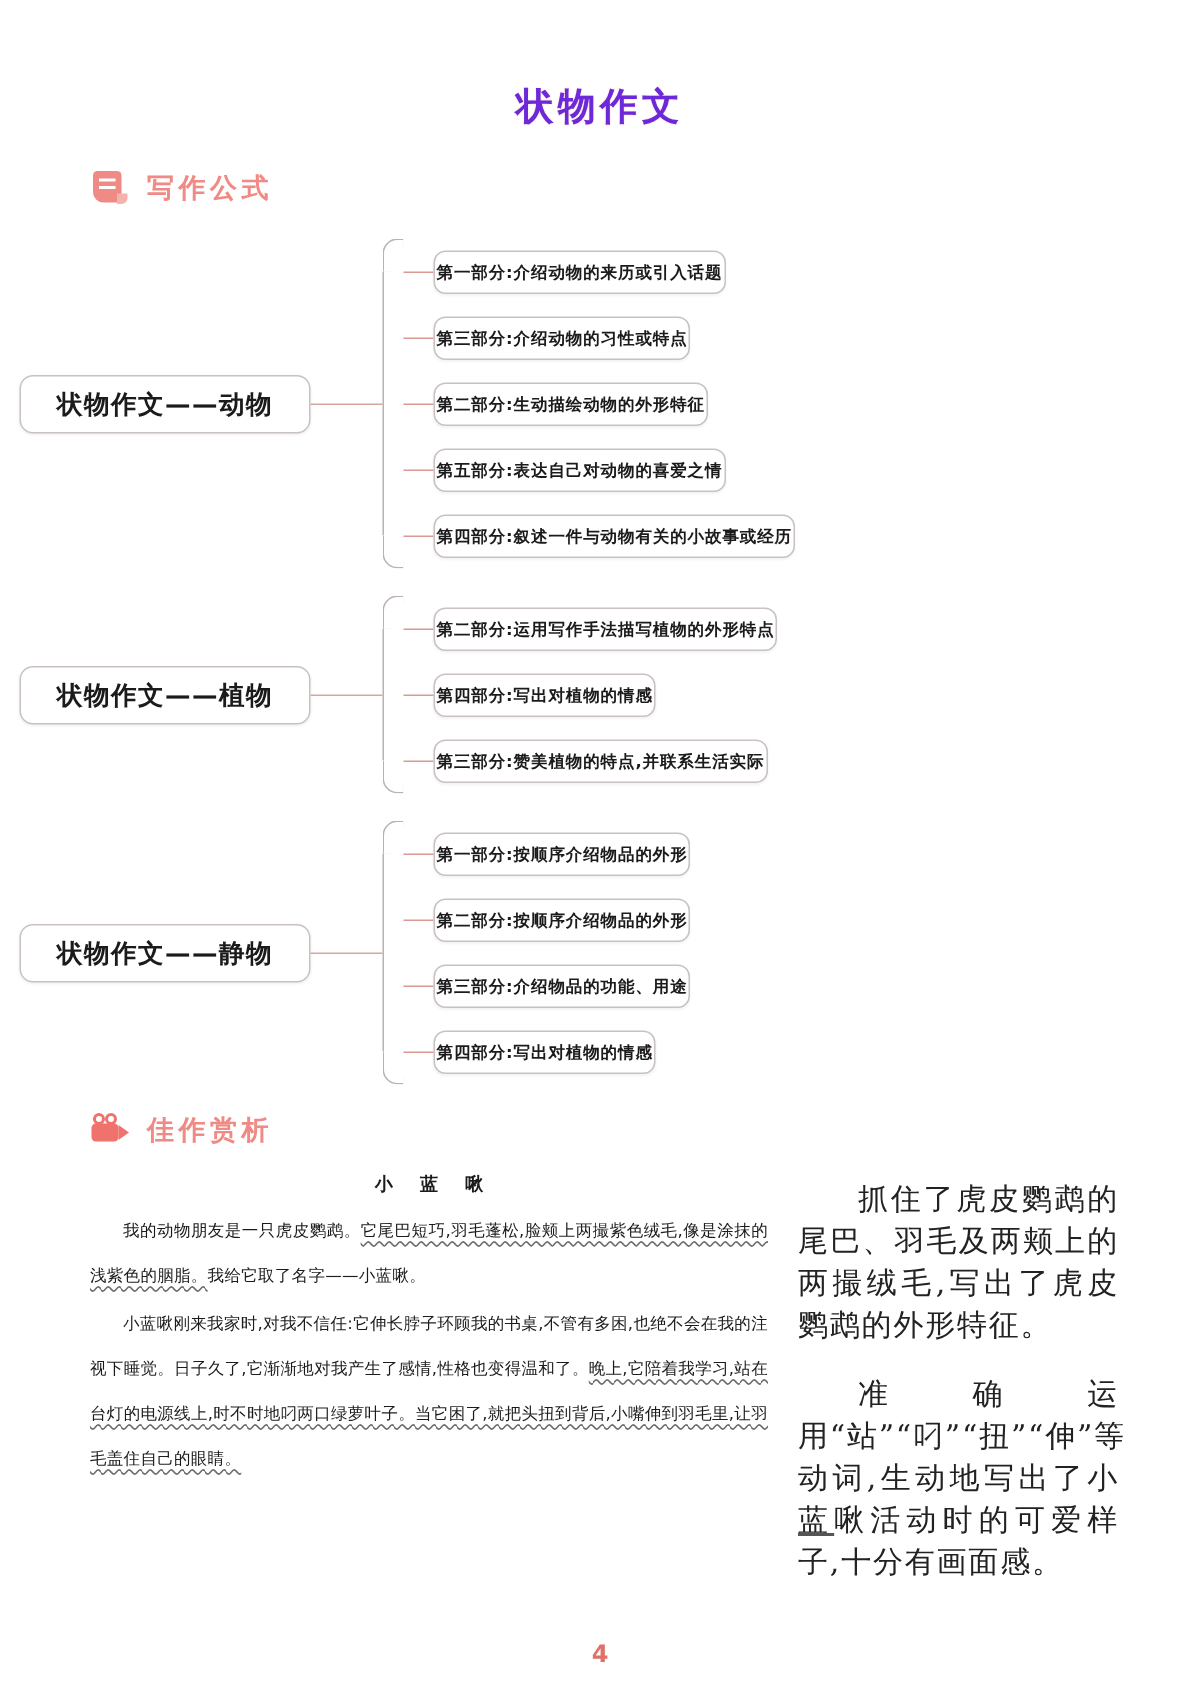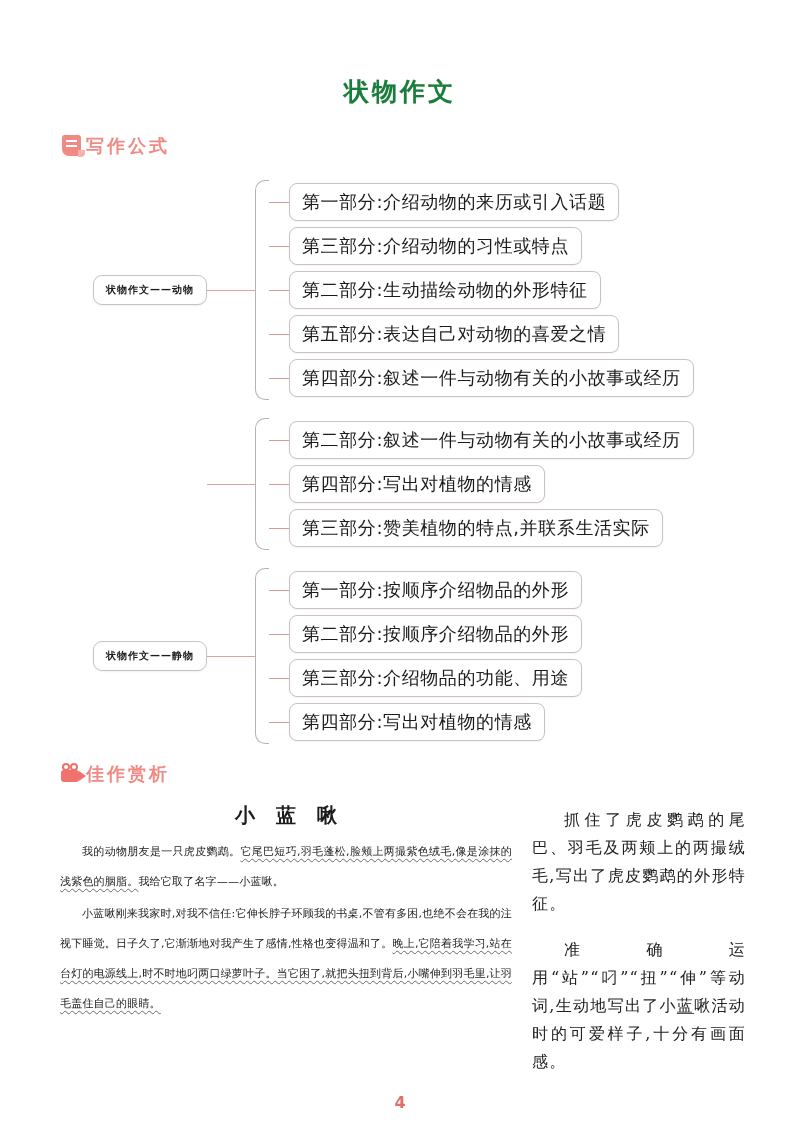--- a/index.html
+++ b/index.html
@@ -12,30 +12,31 @@
     color: #1b1b1b;
     position: relative;
     overflow: hidden;
   }
 
   
   .page-title {
     text-align: center;
     font-size: 25px;
     font-weight: bold;
-    color: #15803d;
+    color: #6d28d9;
     letter-spacing: 3px;
-    padding-top: 75px;
+    padding-top: 54px;
     text-shadow: 0 0 1px rgba(217,83,79,0.35);
   }
 
   
   .section-head {
     display: flex;
     align-items: flex-start;
+    gap: 12px;
     margin-left: 60px;
   }
   .section-head .sh-label {
     font-size: 18px;
     font-weight: bold;
     color: #ef8a84;
     letter-spacing: 3px;
   }
   .icon-box { width: 26px; height: 24px; position: relative; flex: 0 0 auto; }
 
@@ -95,22 +96,22 @@
     width: 255px;
     display: flex;
     justify-content: flex-end;
     align-items: center;
     position: relative;
   }
 
   .mm-root {
     border: 1px solid #c9c2c0;
     border-radius: 9px;
-    padding: 7px 12px;
-    font-size: 10px;
+    padding: 7px 24px;
+    font-size: 17px;
     font-weight: bold;
     letter-spacing: 1px;
     white-space: nowrap;
     background: #fff;
     box-shadow: 0 1px 2px rgba(0,0,0,0.06);
     position: relative;
     z-index: 2;
   }
 
   
@@ -167,40 +168,40 @@
     top: 50%;
     width: 20px;
     height: 1px;
     background: #c6bebc;
   }
   .mm-item.accent .connector { background: #d99a94; }
 
   .mm-box {
     border: 1px solid #c9c2c0;
     border-radius: 8px;
-    padding: 6px 12px;
-    font-size: 18px;
+    padding: 6px 1px;
+    font-size: 11px;
     letter-spacing: 0.6px;
-    font-weight: normal;
+    font-weight: bold;
     background: #fff;
     white-space: nowrap;
     box-shadow: 0 1px 2px rgba(0,0,0,0.05);
   }
 
   
   .essay-wrap {
     margin-top: 16px;
     display: flex;
     gap: 20px;
     padding: 0 48px 0 60px;
   }
   .essay-main { width: 452px; }
   .essay-title {
     text-align: center;
-    font-size: 20px;
+    font-size: 12px;
     font-weight: bold;
     letter-spacing: 7px;
     margin-bottom: 8px;
     margin-right: -7px;
   }
   .essay-p {
     font-size: 11px;
     line-height: 30px;
     text-indent: 2em;
     text-align: justify;
@@ -214,21 +215,21 @@
     text-decoration-thickness: 1px;
     text-underline-offset: 3px;
   }
 
   .annotations {
     width: 214px;
     padding-top: 4px;
   }
   .anno-p {
     font-family: "DejaVu Serif", "Liberation Serif", serif;
-    font-size: 16px;
+    font-size: 20px;
     line-height: 28px;
     letter-spacing: 1.2px;
     text-indent: 2em;
     text-align: justify;
     margin-bottom: 18px;
     color: #222;
   }
   .anno-p .ul {
     text-decoration: underline;
     text-decoration-color: #555;
@@ -290,31 +291,32 @@
       </div>
       <div class="mm-item accent">
         <span class="connector"></span>
         <span class="mm-box">第四部分:叙述一件与动物有关的小故事或经历</span>
       </div>
     </div>
   </div>
 
   <div class="mm-group">
     <div class="mm-root-wrap">
+      <div class="mm-root">状物作文——植物</div>
       <div class="mm-stub"></div>
     </div>
     <div class="mm-spine">
       <span class="cap-top"></span>
         <span class="vline"></span>
         <span class="cap-bot"></span>
     </div>
     <div class="mm-items">
       <div class="mm-item accent">
         <span class="connector"></span>
-        <span class="mm-box">第二部分:叙述一件与动物有关的小故事或经历</span>
+        <span class="mm-box">第二部分:运用写作手法描写植物的外形特点</span>
       </div>
       <div class="mm-item accent">
         <span class="connector"></span>
         <span class="mm-box">第四部分:写出对植物的情感</span>
       </div>
       <div class="mm-item accent">
         <span class="connector"></span>
         <span class="mm-box">第三部分:赞美植物的特点,并联系生活实际</span>
       </div>
     </div>

